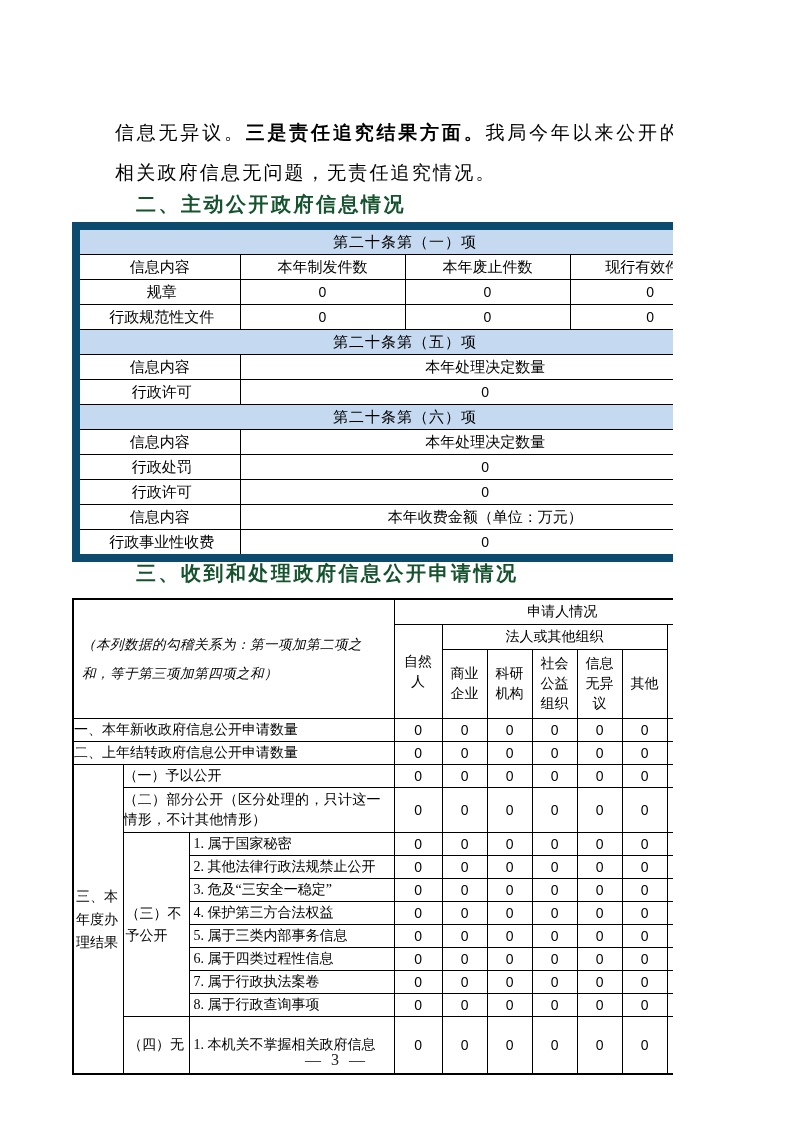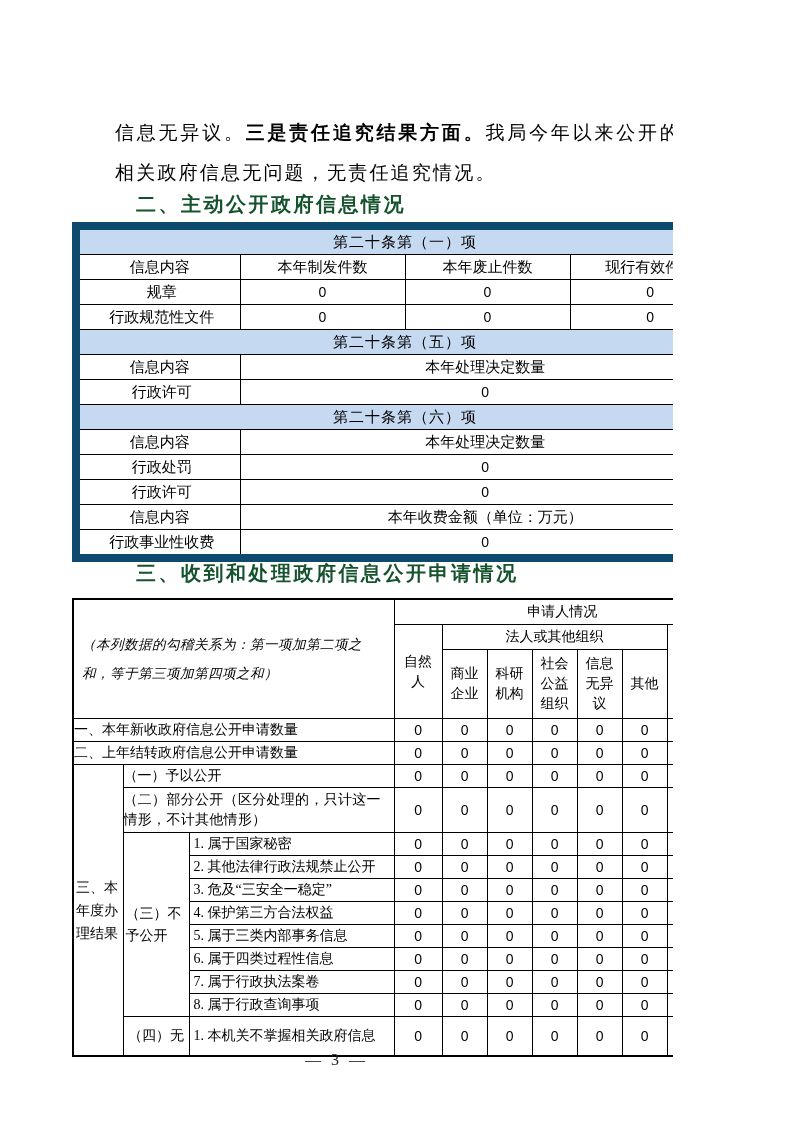--- a/index.html
+++ b/index.html
@@ -39,21 +39,21 @@
     font-style:italic;font-size:13.5px;line-height:29px;text-align:left;
     padding:2px 4px 2px 8px;letter-spacing:0.5px;
   }
   .t2 .rl{text-align:left;line-height:20px;}
   .t2 .sub{text-align:left;padding-left:4px;}
   .t2 .ital{letter-spacing:0.3px;}
   .t2 .grp{
     word-break:break-all;line-height:23px;padding:0 2px;
   }
   .t2 .grpb{
-    text-align:left;word-break:break-all;line-height:22px;padding:8px 2px;
+    text-align:left;word-break:break-all;line-height:22px;padding:17px 2px;
   }
   .r22 td{height:22px;}
   .r44 td{height:44px;}
   .r66 td{height:66px;}
 
   .pagenum{
     position:absolute;top:1051px;left:0;width:100%;text-align:center;
     font-size:16px;letter-spacing:3px;color:#222;
   }
 </style>

